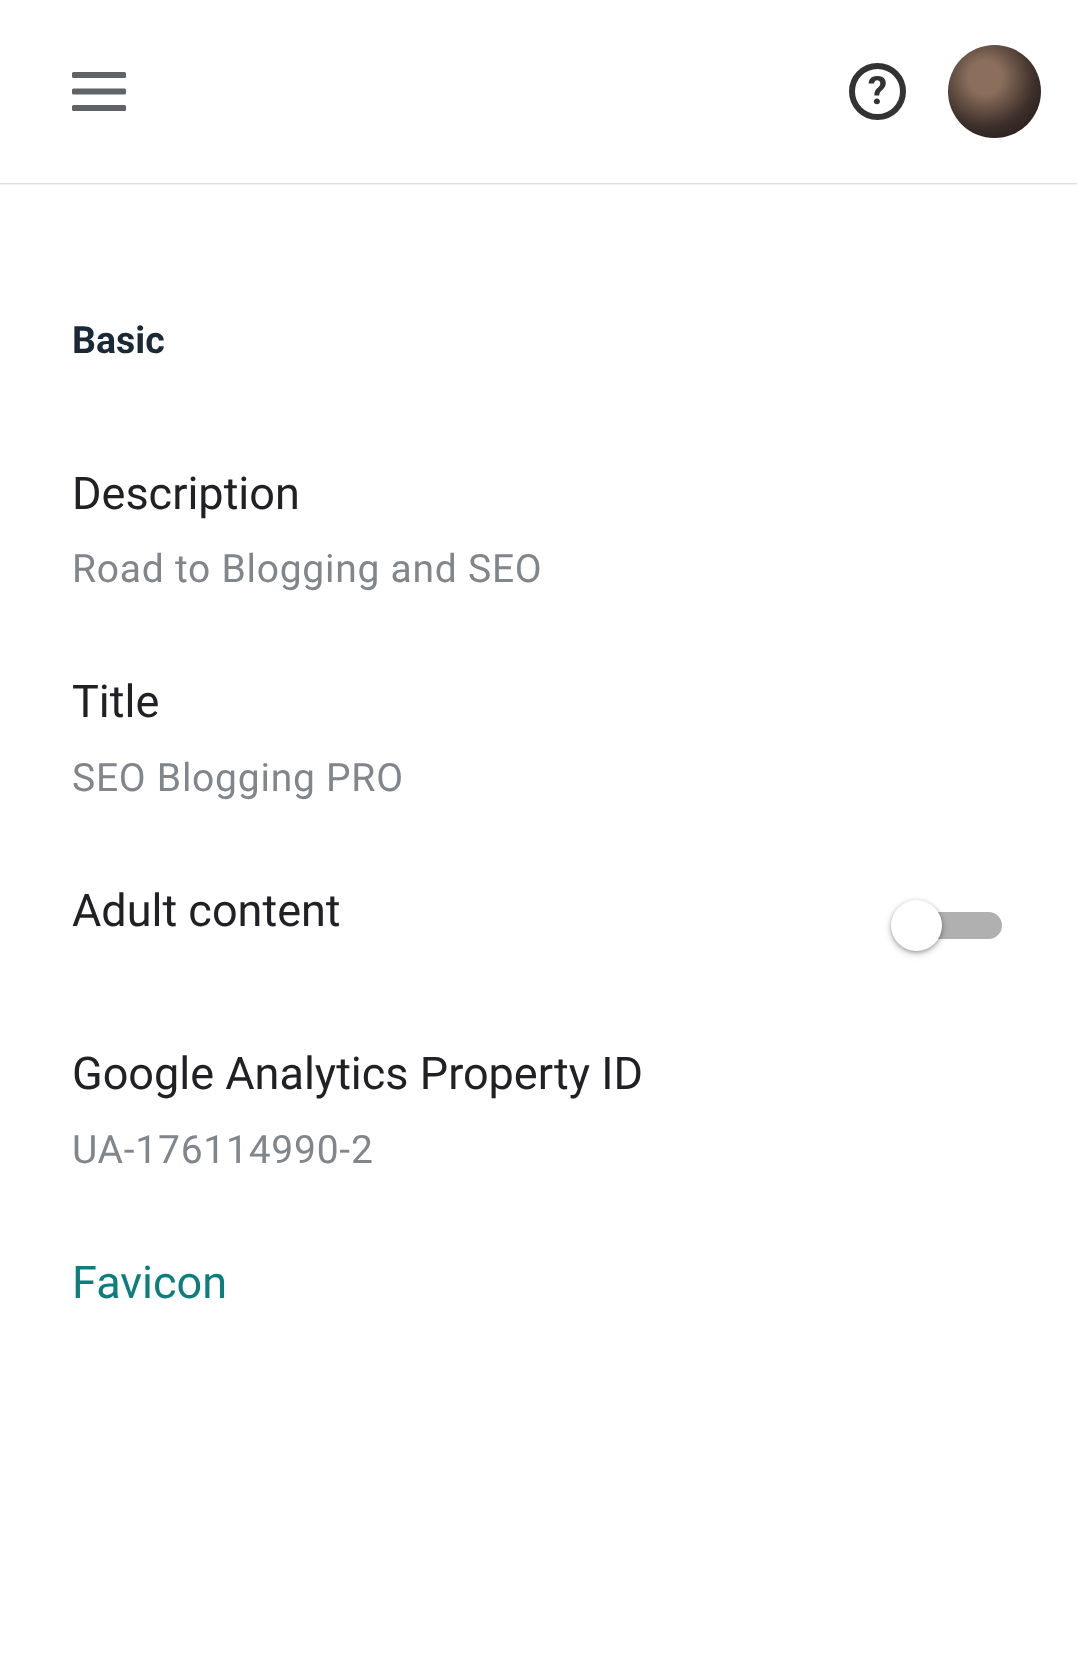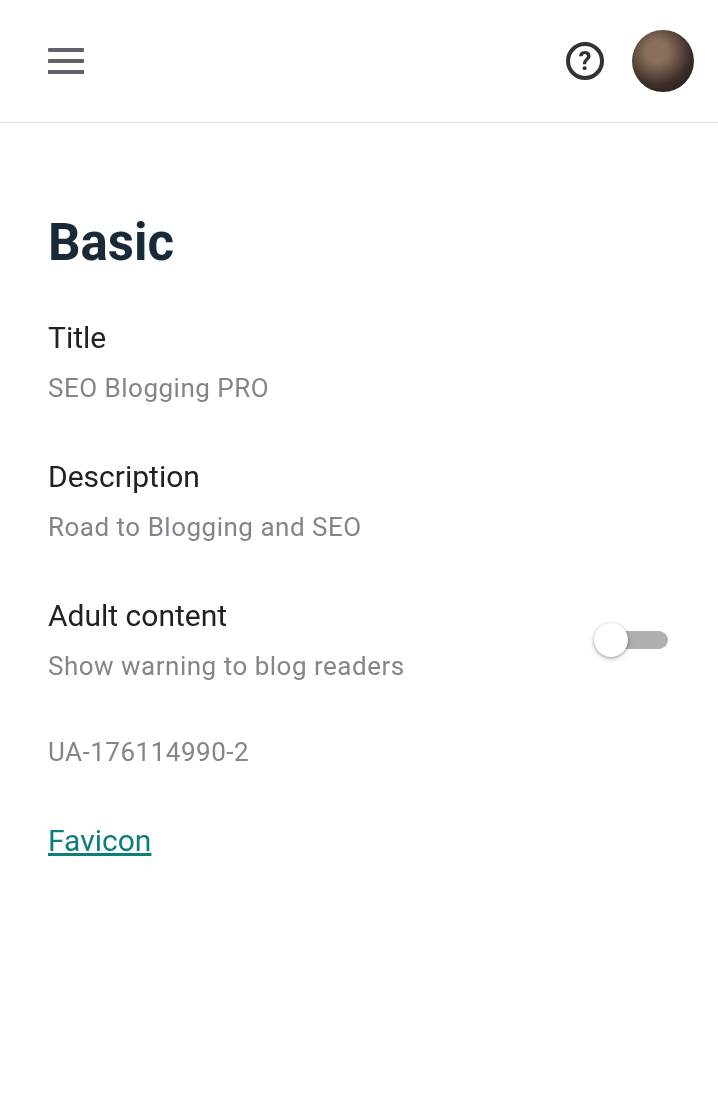--- a/index.html
+++ b/index.html
@@ -56,24 +56,24 @@
       width: 62px;
       height: 62px;
       border-radius: 50%;
       background: radial-gradient(circle at 40% 35%, #8b6f5c 20%, #3d2f2a 60%, #1a1410 100%);
       cursor: pointer;
     }
     .content {
       padding: 90px 48px 0 48px;
     }
     .section-title {
-      font-size: 51px;
+      font-size: 25px;
       font-weight: 700;
       color: #1a2936;
-      margin-bottom: 48px;
+      margin-bottom: 70px;
     }
     .setting-item {
       margin-bottom: 56px;
       cursor: pointer;
     }
     .setting-row {
       display: flex;
       align-items: center;
       justify-content: space-between;
     }
@@ -114,21 +114,20 @@
       background: #fff;
       border-radius: 50%;
       box-shadow: 0 1px 3px rgba(0,0,0,0.3), 0 2px 6px rgba(0,0,0,0.15);
     }
     .favicon-link {
       font-size: 30px;
       color: #0d7d7d;
       font-weight: 400;
       cursor: pointer;
       margin-top: 2px;
-      text-decoration: underline;
     }
     .toggle-item {
       margin-bottom: 56px;
     }
     .toggle-item .setting-texts {
       flex: 1;
     }
   </style>
 </head>
 <body>
@@ -142,44 +141,44 @@
   <div class="header-right">
     <div class="help-icon">?</div>
     <div class="avatar"></div>
   </div>
 </div>
 
 <div class="content">
   <h1 class="section-title">Basic</h1>
 
   <div class="setting-item">
-    <div class="setting-label">Title</div>
-    <div class="setting-value">SEO Blogging PRO</div>
+    <div class="setting-label">Description</div>
+    <div class="setting-value">Road to Blogging and SEO</div>
   </div>
 
   <div class="setting-item">
-    <div class="setting-label">Description</div>
-    <div class="setting-value">Road to Blogging and SEO</div>
+    <div class="setting-label">Title</div>
+    <div class="setting-value">SEO Blogging PRO</div>
   </div>
 
   <div class="setting-item">
   </div>
 
   <div class="toggle-item">
     <div class="setting-row">
       <div class="setting-texts">
         <div class="setting-label">Adult content</div>
-        <div class="setting-value">Show warning to blog readers</div>
       </div>
       <div class="toggle">
         <div class="toggle-track"></div>
         <div class="toggle-thumb"></div>
       </div>
     </div>
   </div>
 
   <div class="setting-item">
+    <div class="setting-label">Google Analytics Property ID</div>
     <div class="setting-value">UA-176114990-2</div>
   </div>
 
   <div class="favicon-link">Favicon</div>
 
 </div>
 
 </body></html>

